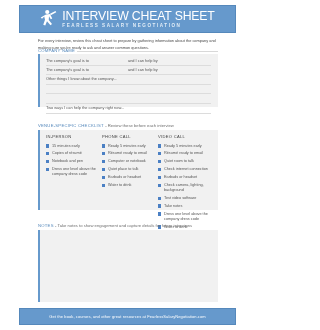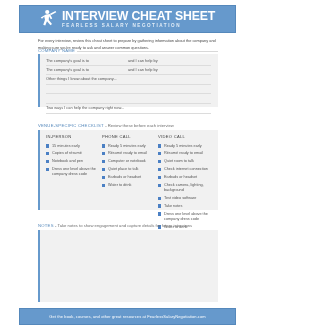--- a/index.html
+++ b/index.html
@@ -49,21 +49,21 @@
   }
   .title-block {
     display: flex;
     flex-direction: column;
     align-items: flex-start;
     line-height: 1;
   }
   .title-main {
     color: #ffffff;
     font-size: 12.3px;
-    font-weight: bold;
+    font-weight: normal;
     letter-spacing: -0.2px;
     white-space: nowrap;
   }
   .title-sub {
     color: #e2edf7;
     font-size: 4.6px;
     font-weight: bold;
     letter-spacing: 1.55px;
     white-space: nowrap;
     margin-top: 2px;

